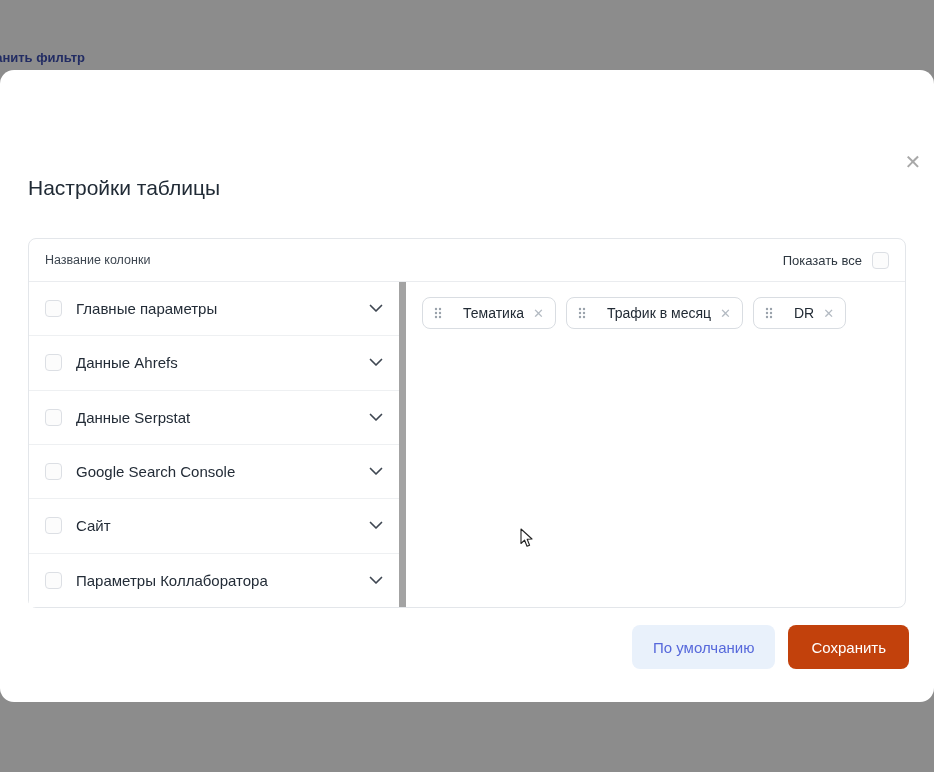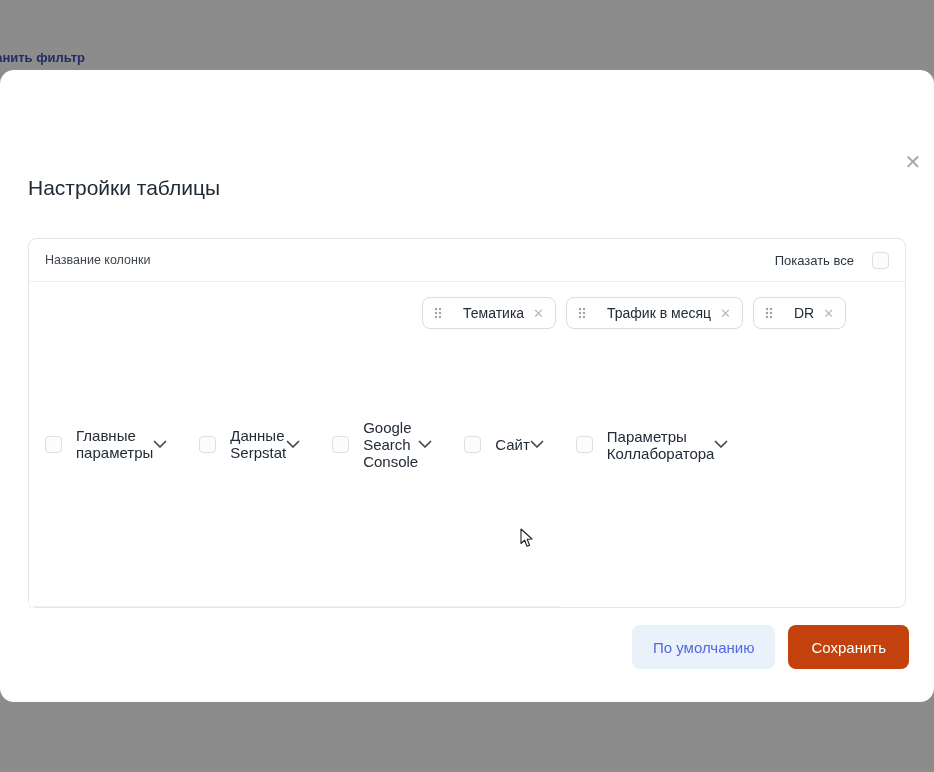--- a/index.html
+++ b/index.html
@@ -48,28 +48,28 @@
   .panel {
     position:absolute; left:28px; top:168px; width:878px; height:370px;
     border:1px solid #e3e6ea; border-radius:8px; background:#fff;
     display:flex; flex-direction:column;
   }
   .panel-header {
     height:43px; flex:0 0 43px; display:flex; align-items:center;
     justify-content:space-between; padding:0 16px; border-bottom:1px solid #eaecef;
   }
   .panel-header-label { font-size:12.5px; color:#3d4650; }
-  .show-all { display:flex; align-items:center; gap:18px; }
+  .show-all { display:flex; align-items:center; gap:10px; }
   .show-all-label { font-size:13px; color:#2e3740; }
   .checkbox {
     width:17px; height:17px; border:1px solid #dcdfe4; border-radius:4px;
     background:#fcfcfc; flex:0 0 auto; cursor:pointer;
   }
   .panel-body { flex:1; display:flex; min-height:0; }
-  .group-col { width:377px; flex:0 0 377px; border-right:7px solid #a3a3a3; display:flex; }
+  .group-col { width:377px; flex:0 0 377px; border-right:7px solid #a3a3a3; display:flex; flex-direction:column; }
   .group-row {
     flex:1; display:flex; align-items:center; padding:0 16px;
     border-bottom:1px solid #eef0f2; cursor:pointer; background:#fff;
   }
   .group-row:last-child { border-bottom:none; }
   .group-label { font-size:15px; color:#232c37; margin-left:14px; }
   .spacer { flex:1; }
   .green-dot { width:8px; height:8px; border-radius:50%; background:#51b373; margin-right:13px; }
   .chevron { width:14px; height:9px; flex:0 0 auto; }
 
@@ -124,20 +124,28 @@
 
         <div class="group-row">
           <span class="checkbox"></span>
           <span class="group-label">Главные параметры</span>
           <span class="spacer"></span>
           <svg class="chevron" viewBox="0 0 14 9" fill="none">
               <path d="M1.5 1.5 L7 7 L12.5 1.5" stroke="#3f4752" stroke-width="1.7" stroke-linecap="round" stroke-linejoin="round"></path>
             </svg>
         </div>
 
+        <div class="group-row">
+          <span class="checkbox"></span>
+          <span class="group-label">Данные Ahrefs</span>
+          <span class="spacer"></span>
+          <svg class="chevron" viewBox="0 0 14 9" fill="none">
+              <path d="M1.5 1.5 L7 7 L12.5 1.5" stroke="#3f4752" stroke-width="1.7" stroke-linecap="round" stroke-linejoin="round"></path>
+            </svg>
+        </div>
 
         <div class="group-row">
           <span class="checkbox"></span>
           <span class="group-label">Данные Serpstat</span>
           <span class="spacer"></span>
           <svg class="chevron" viewBox="0 0 14 9" fill="none">
               <path d="M1.5 1.5 L7 7 L12.5 1.5" stroke="#3f4752" stroke-width="1.7" stroke-linecap="round" stroke-linejoin="round"></path>
             </svg>
         </div>
 

